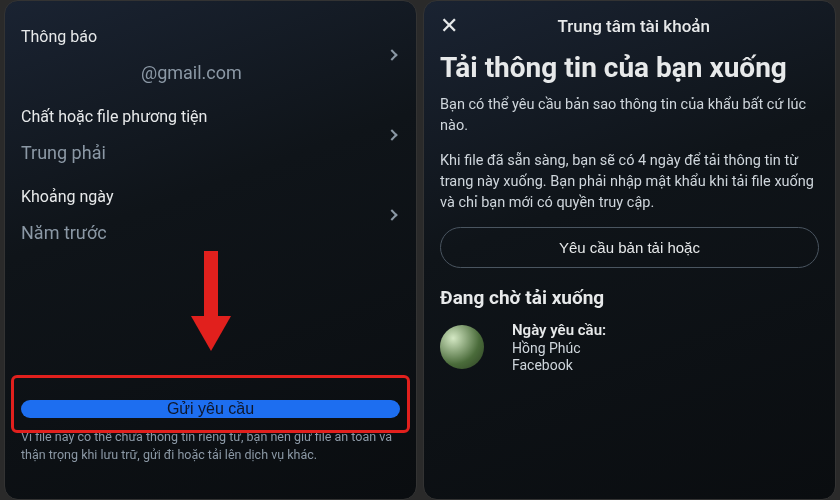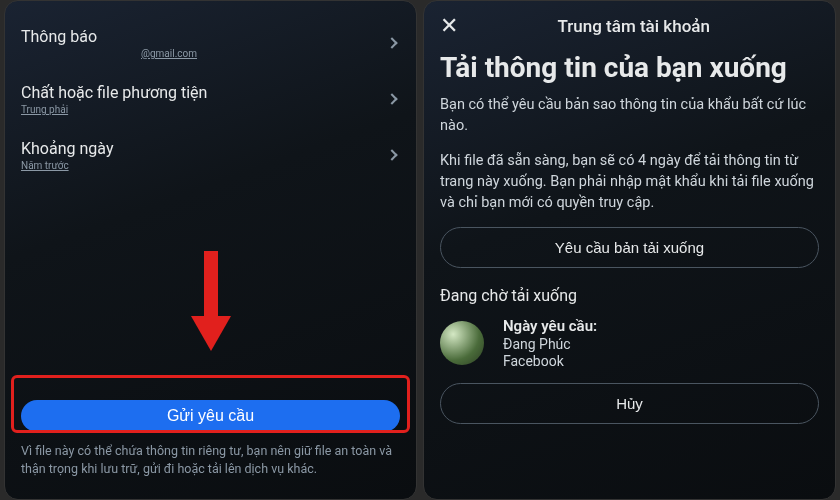--- a/index.html
+++ b/index.html
@@ -25,65 +25,65 @@
     position: relative;
     overflow: hidden;
   }
   .setting-item {
     display: flex;
     align-items: center;
     justify-content: space-between;
     padding: 12px 0;
     cursor: pointer;
   }
-  .setting-text { display: flex; flex-direction: column; gap: 2px; }
+  .setting-text { display: flex; flex-direction: column; gap: 16px; }
   .setting-label { font-size: 16px; color: #e7e9ea; }
-  .setting-value { font-size: 10px; color: #8b98a5; text-decoration: underline; }
+  .setting-value { font-size: 18px; color: #8b98a5; }
   .chevron {
     width: 8px; height: 8px;
     border-top: 2px solid #8b98a5;
     border-right: 2px solid #8b98a5;
     transform: rotate(45deg);
     margin-right: 4px;
   }
   .arrow-annotation {
     position: absolute;
     left: 50%;
     top: 245px;
     transform: translateX(-50%);
     pointer-events: none;
   }
   .primary-btn {
     width: 100%;
     background: #1d6ef0;
-    color: #ffffff;
+    color: #0f172a;
     border: none;
     border-radius: 24px;
-    padding: 7px 0;
+    padding: 0 0;
     font-size: 16px;
     font-weight: 500;
     cursor: pointer;
     margin-top: auto;
   }
   .highlight-box {
     position: absolute;
     border: 3px solid #e1201d;
     border-radius: 6px;
     left: 6px;
     right: 6px;
     height: 58px;
     bottom: 66px;
     pointer-events: none;
   }
   .footer-text {
     font-size: 12.5px;
     color: #8b98a5;
     margin-top: 10px;
     line-height: 1.4;
-    margin-bottom: 8px;
+    margin-bottom: 22px;
   }
   .modal-header {
     display: flex;
     align-items: center;
     gap: 20px;
     margin-bottom: 14px;
   }
   .close-x {
     font-size: 22px;
     color: #e7e9ea;
@@ -114,28 +114,28 @@
     color: #e7e9ea;
     border: 1px solid #4a5560;
     border-radius: 24px;
     padding: 11px 0;
     font-size: 15px;
     font-weight: 500;
     cursor: pointer;
     margin-bottom: 18px;
   }
   .section-heading {
-    font-size: 16px;
-    font-weight: 400;
+    font-size: 19px;
+    font-weight: 700;
     margin-bottom: 12px;
   }
   .pending-item {
     display: flex;
     align-items: center;
-    gap: 19px;
+    gap: 28px;
     margin-bottom: 14px;
   }
   .avatar {
     width: 44px; height: 44px;
     border-radius: 50%;
     background: radial-gradient(circle at 30% 30%, #d4e8c4, #4a6b3a 60%, #2b3d22);
     flex-shrink: 0;
   }
   .pending-text { display:flex; flex-direction:column; gap:1px; }
   .pending-label { font-size: 15px; font-weight:600; color:#e7e9ea; }
@@ -199,27 +199,26 @@
   <div class="modal-header">
     <span class="close-x">✕</span>
     <span class="modal-title">Trung tâm tài khoản</span>
   </div>
 
   <h1 class="page-title">Tải thông tin của bạn xuống</h1>
 
   <p class="body-text">Bạn có thể yêu cầu bản sao thông tin của khẩu bất cứ lúc nào.</p>
   <p class="body-text">Khi file đã sẵn sàng, bạn sẽ có 4 ngày để tải thông tin từ trang này xuống. Bạn phải nhập mật khẩu khi tải file xuống và chỉ bạn mới có quyền truy cập.</p>
 
-  <button class="outline-btn">Yêu cầu bản tải xuống</button>
+  <button class="outline-btn">Yêu cầu bản tải hoặc</button>
 
   <h2 class="section-heading">Đang chờ tải xuống</h2>
 
   <div class="pending-item">
     <div class="avatar"></div>
     <div class="pending-text">
       <span class="pending-label">Ngày yêu cầu:</span>
-      <span class="pending-sub">Đang Phúc</span>
+      <span class="pending-sub">Hồng Phúc</span>
       <span class="pending-sub">Facebook</span>
     </div>
   </div>
 
-  <button class="cancel-btn">Hủy</button>
 </div>
 
 </body></html>

